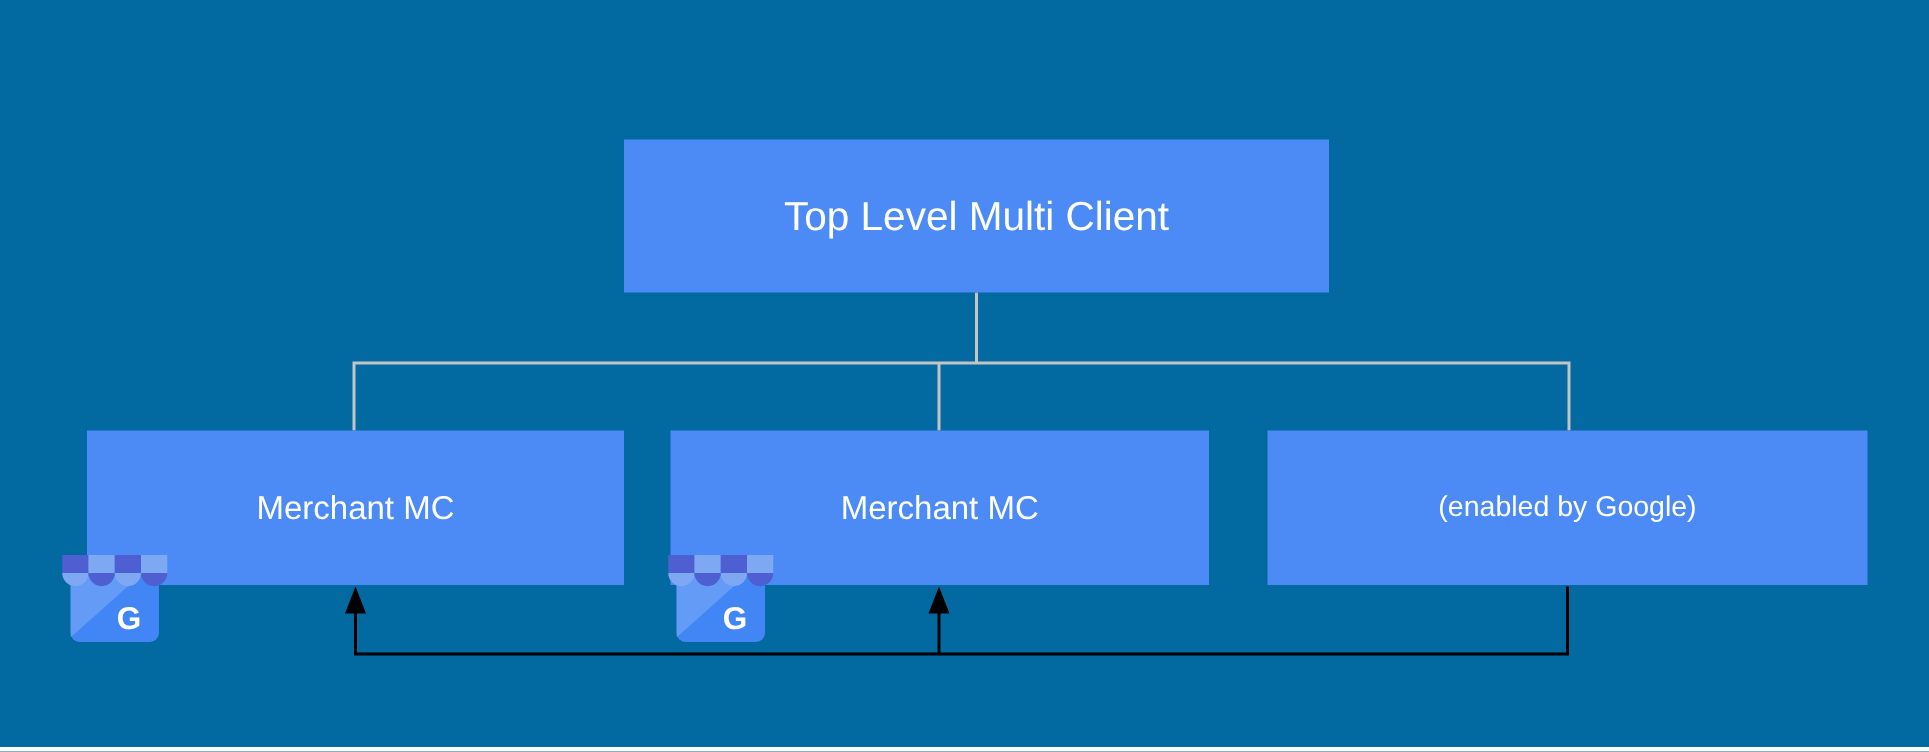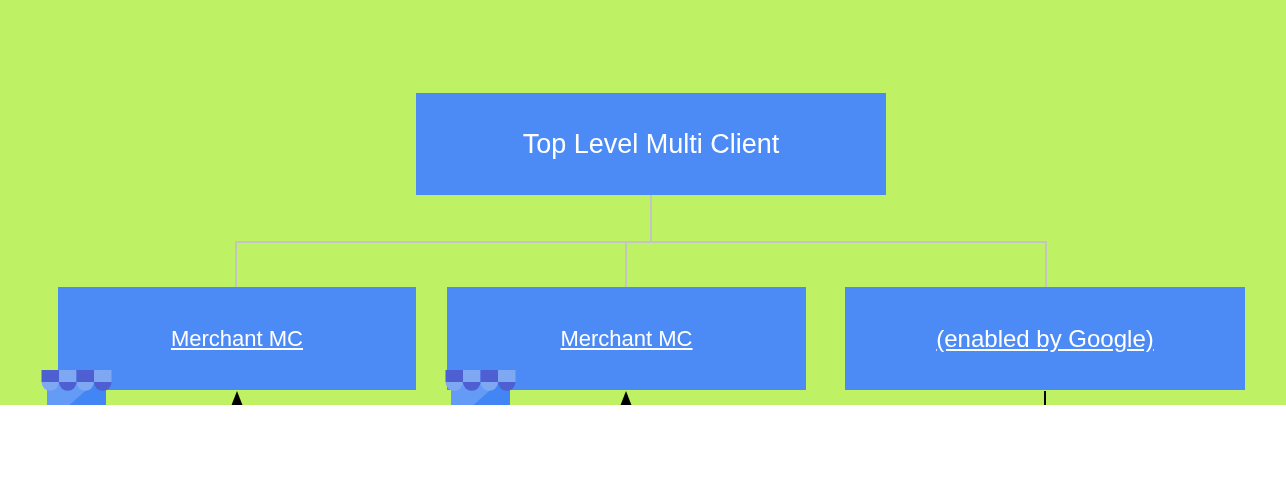--- a/index.html
+++ b/index.html
@@ -1,20 +1,20 @@
 <!DOCTYPE html>
 <html><head>
 <meta charset="utf-8">
 <style>
   html, body { margin: 0; padding: 0; background: #ffffff; }
   .canvas {
     position: relative;
     width: 1286px;
-    height: 405px;
-    background: #bef264;
+    height: 498px;
+    background: #0369a1;
     font-family: "Liberation Sans", sans-serif;
     overflow: hidden;
   }
   .lines-svg {
     position: absolute;
     left: 0; top: 0;
     width: 1286px; height: 501px;
     z-index: 1;
   }
   .node {
@@ -32,26 +32,25 @@
     left: 416px; top: 93px;
     width: 470px; height: 102px;
     font-size: 27px;
     line-height: 41px;
   }
   .node-child {
     top: 287px;
     height: 103px;
     font-size: 22px;
     line-height: 30px;
-    text-decoration: underline;
   }
   .node-sub1 { left: 58px;  width: 358px; }
   .node-sub2 { left: 447px; width: 359px; }
   .node-lfp  { left: 845px; width: 400px; }
-  .node-lfp .line-2 { font-size: 24px; line-height: 29px; }
+  .node-lfp .line-2 { font-size: 19px; line-height: 29px; }
   .biz-icon {
     position: absolute;
     width: 73px; height: 62px;
     z-index: 3;
   }
   .biz-icon-1 { left: 40px;  top: 368px; }
   .biz-icon-2 { left: 444px; top: 368px; }
 </style>
 </head>
 <body>

